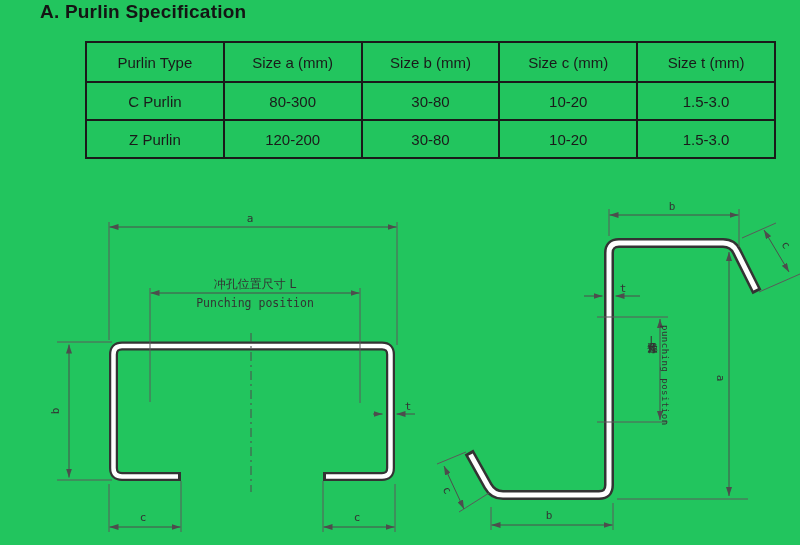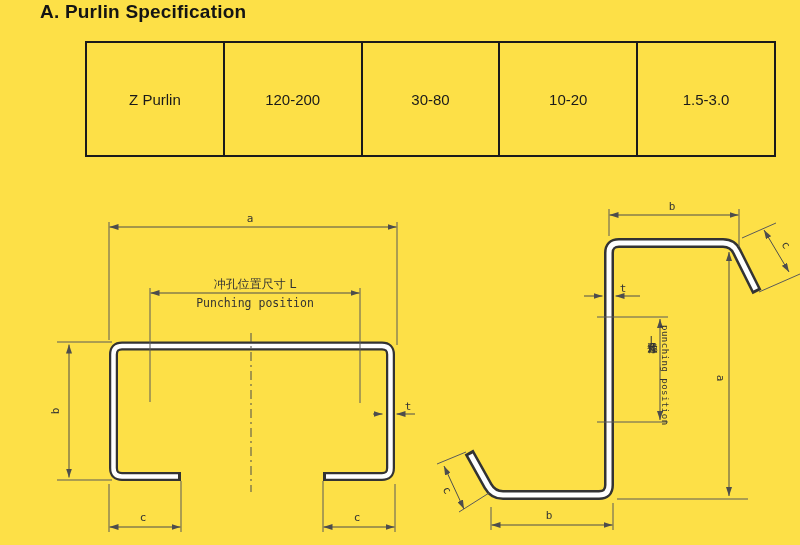--- a/index.html
+++ b/index.html
@@ -1,18 +1,18 @@
 <!DOCTYPE html>
 <html><head>
 <meta charset="utf-8">
 <style>
   html,body { margin:0; padding:0; background:#ffffff; }
   #page {
     position:relative; width:800px; height:545px;
-    background:#fde047; overflow:hidden;
+    background:#22c55e; overflow:hidden;
     font-family:"Liberation Sans", sans-serif; color:#1a1a1a;
   }
   
   #title {
     position:absolute; left:40px; top:1px;
     font-size:19px; font-weight:bold; color:#141414;
     letter-spacing:0.2px;
   }
   
   #spec-table {
@@ -51,20 +51,34 @@
 </style>
 </head>
 <body>
 
 <div id="page">
 
   <div id="title">A. Purlin Specification</div>
 
   <table id="spec-table">
     <tbody>
+        <tr class="hdr">
+      <th>Purlin Type</th>
+      <th>Size a (mm)</th>
+      <th>Size b (mm)</th>
+      <th>Size c (mm)</th>
+      <th>Size t (mm)</th>
+    </tr>
+    <tr class="row">
+      <td>C Purlin</td>
+      <td>80-300</td>
+      <td>30-80</td>
+      <td>10-20</td>
+      <td>1.5-3.0</td>
+    </tr>
     <tr class="row">
       <td>Z Purlin</td>
       <td>120-200</td>
       <td>30-80</td>
       <td>10-20</td>
       <td>1.5-3.0</td>
     </tr>
   </tbody>
     </table>
 

